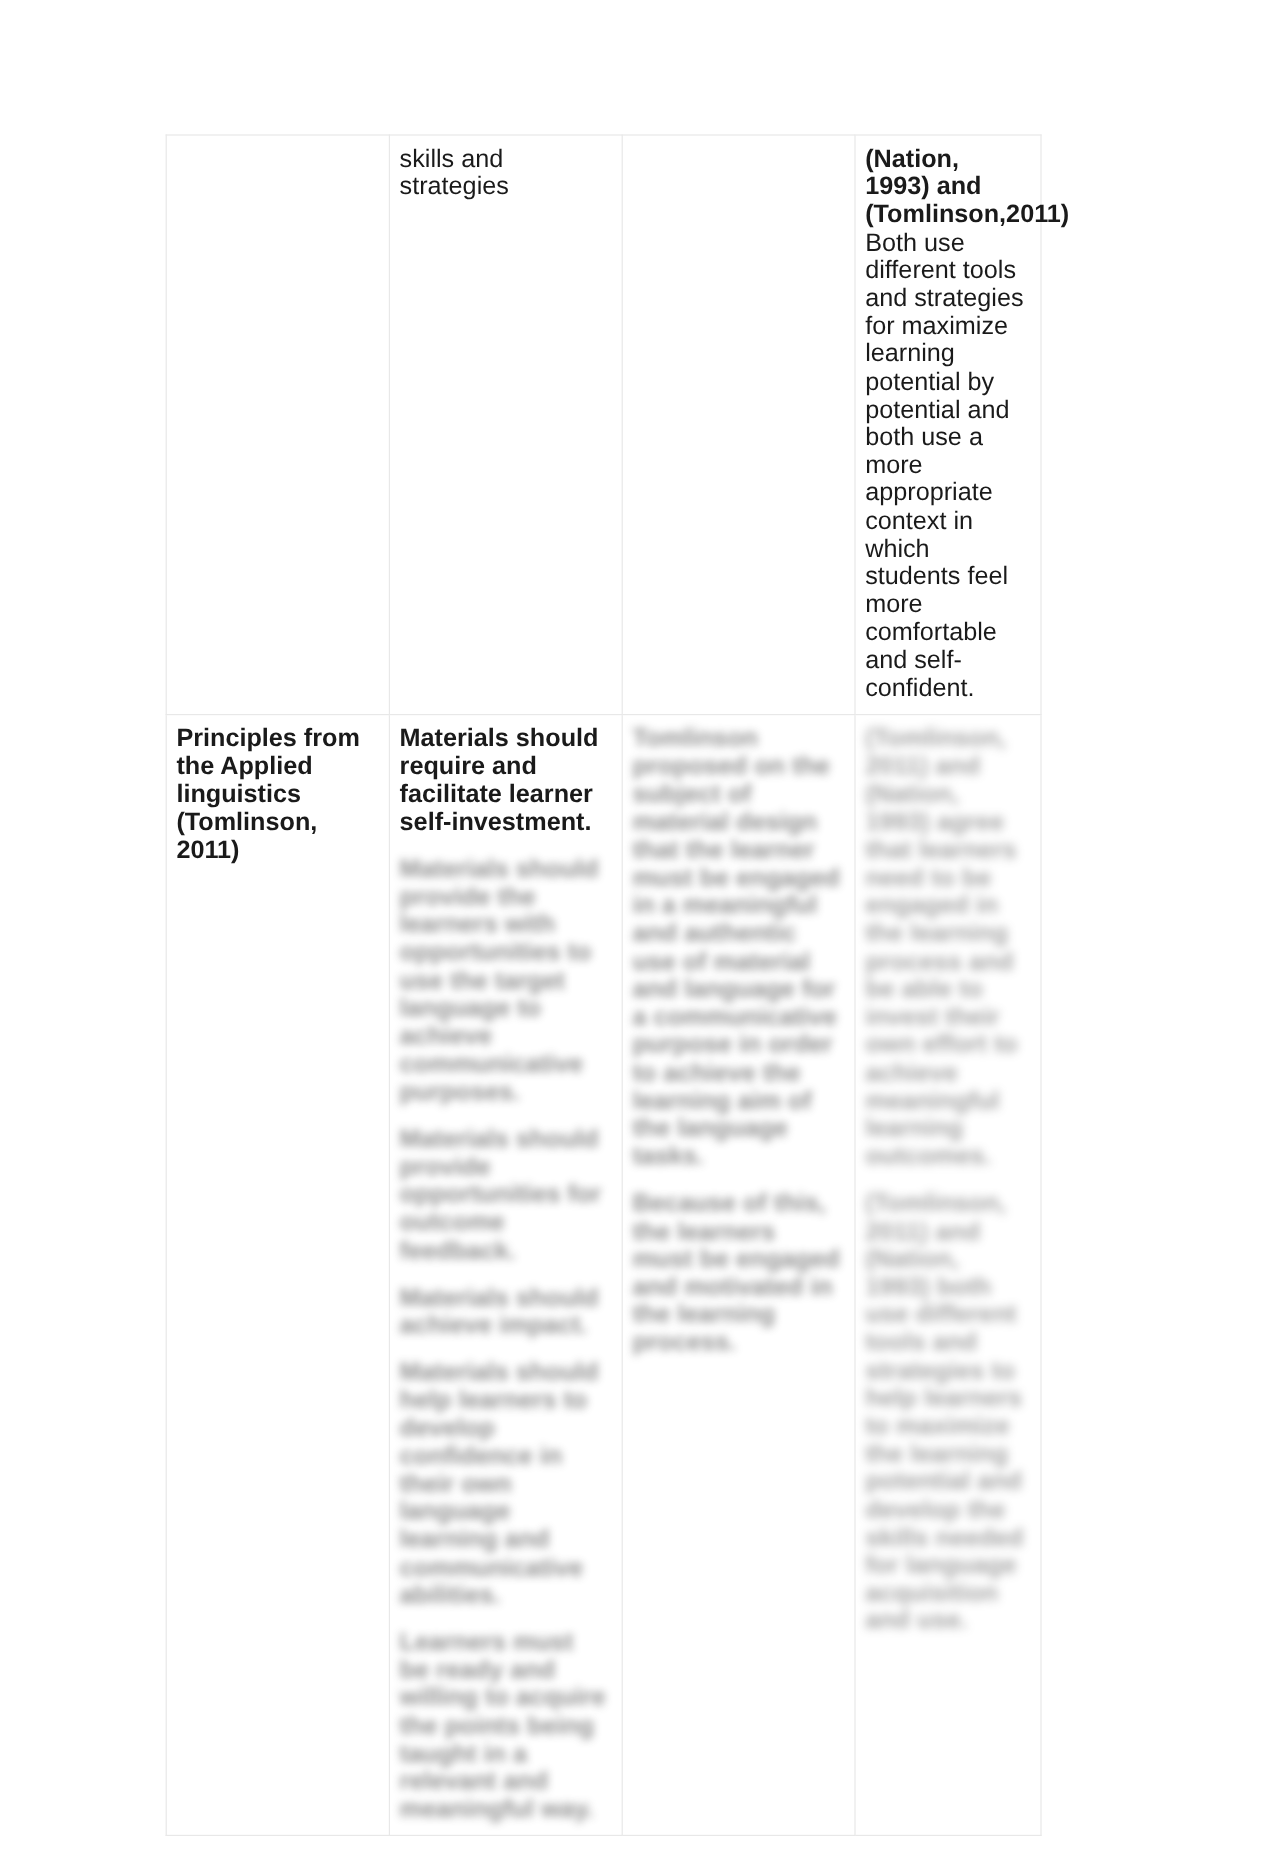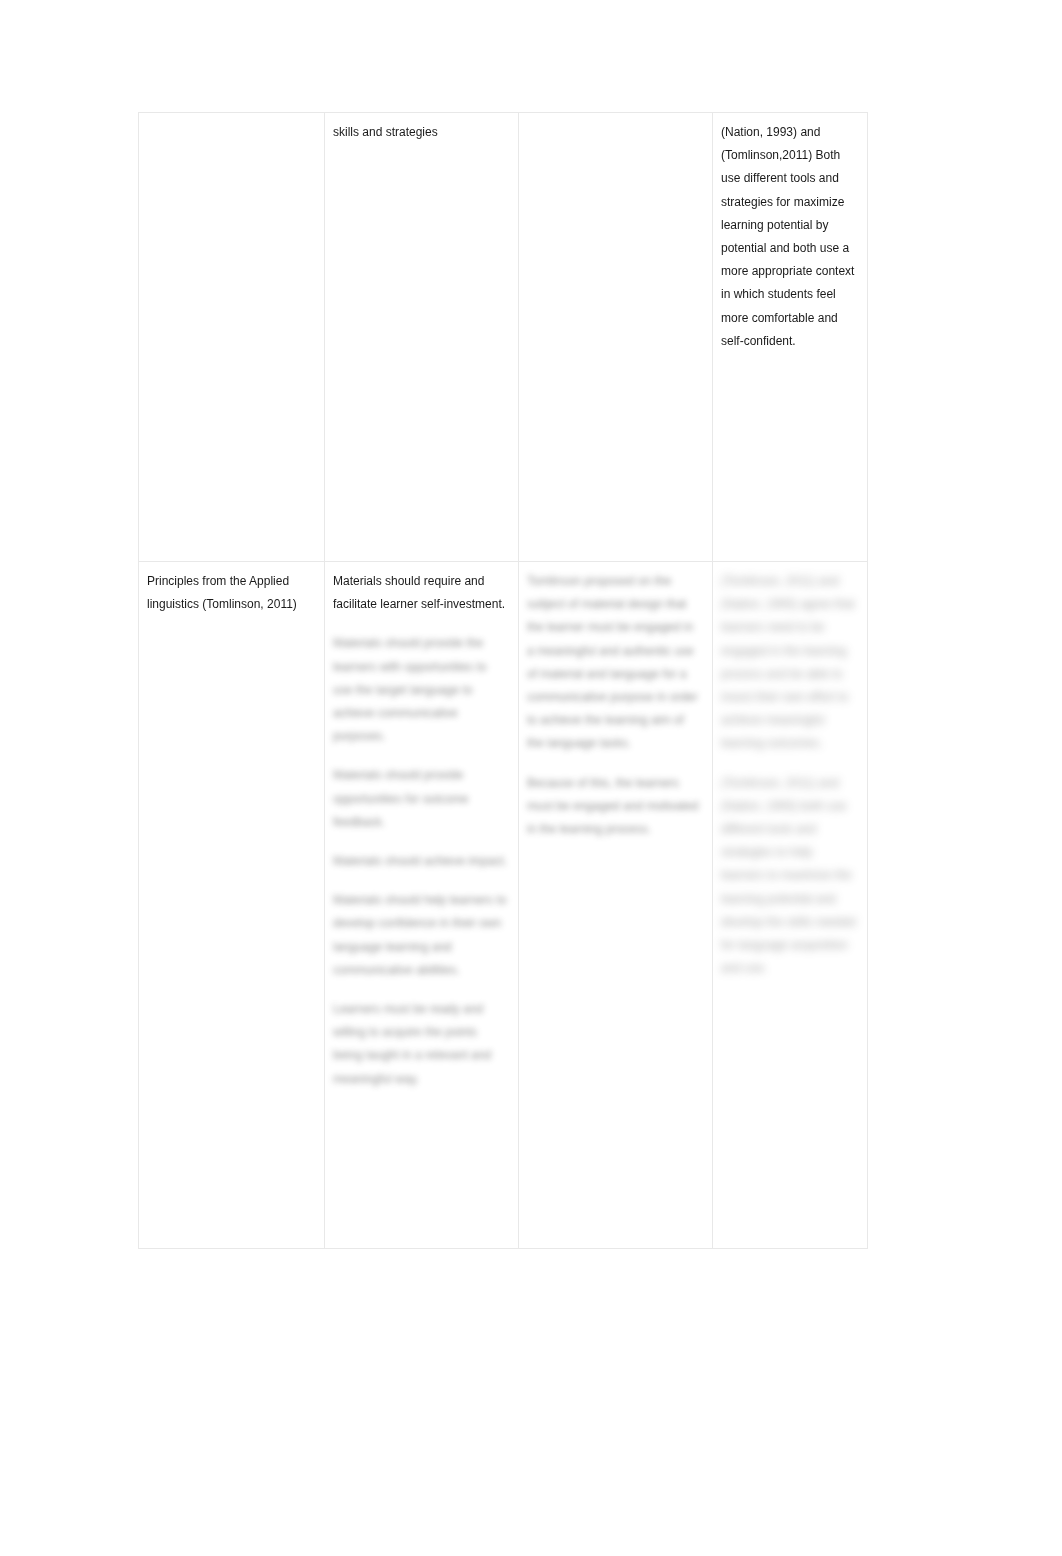--- a/index.html
+++ b/index.html
@@ -41,34 +41,34 @@
     background: #ffffff;
   }
 
   .col-1 { width: 186px; }
   .col-2 { width: 194px; }
   .col-3 { width: 194px; }
   .col-4 { width: 155px; }
 
   .cell-inner {
     padding: 8px 10px 10px 8px;
-    font-size: 12px;
+    font-size: 21px;
     line-height: 23.2px;
     color: #1a1a1a;
   }
 
   .row-1 td { height: 448px; }
-  .row-2 td { height: 686px; }
+  .row-2 td { height: 686px; font-weight: bold; }
 
   p.para {
     margin: 0 0 16px 0;
   }
   p.para:last-child { margin-bottom: 0; }
 
-  .bold { font-weight: normal; }
+  .bold { font-weight: bold; }
 
   
   .blur {
     filter: blur(3.4px);
     -webkit-filter: blur(3.4px);
     color: #4a4a4a;
     opacity: 0.62;
     user-select: none;
   }
   .blur.heavy {

